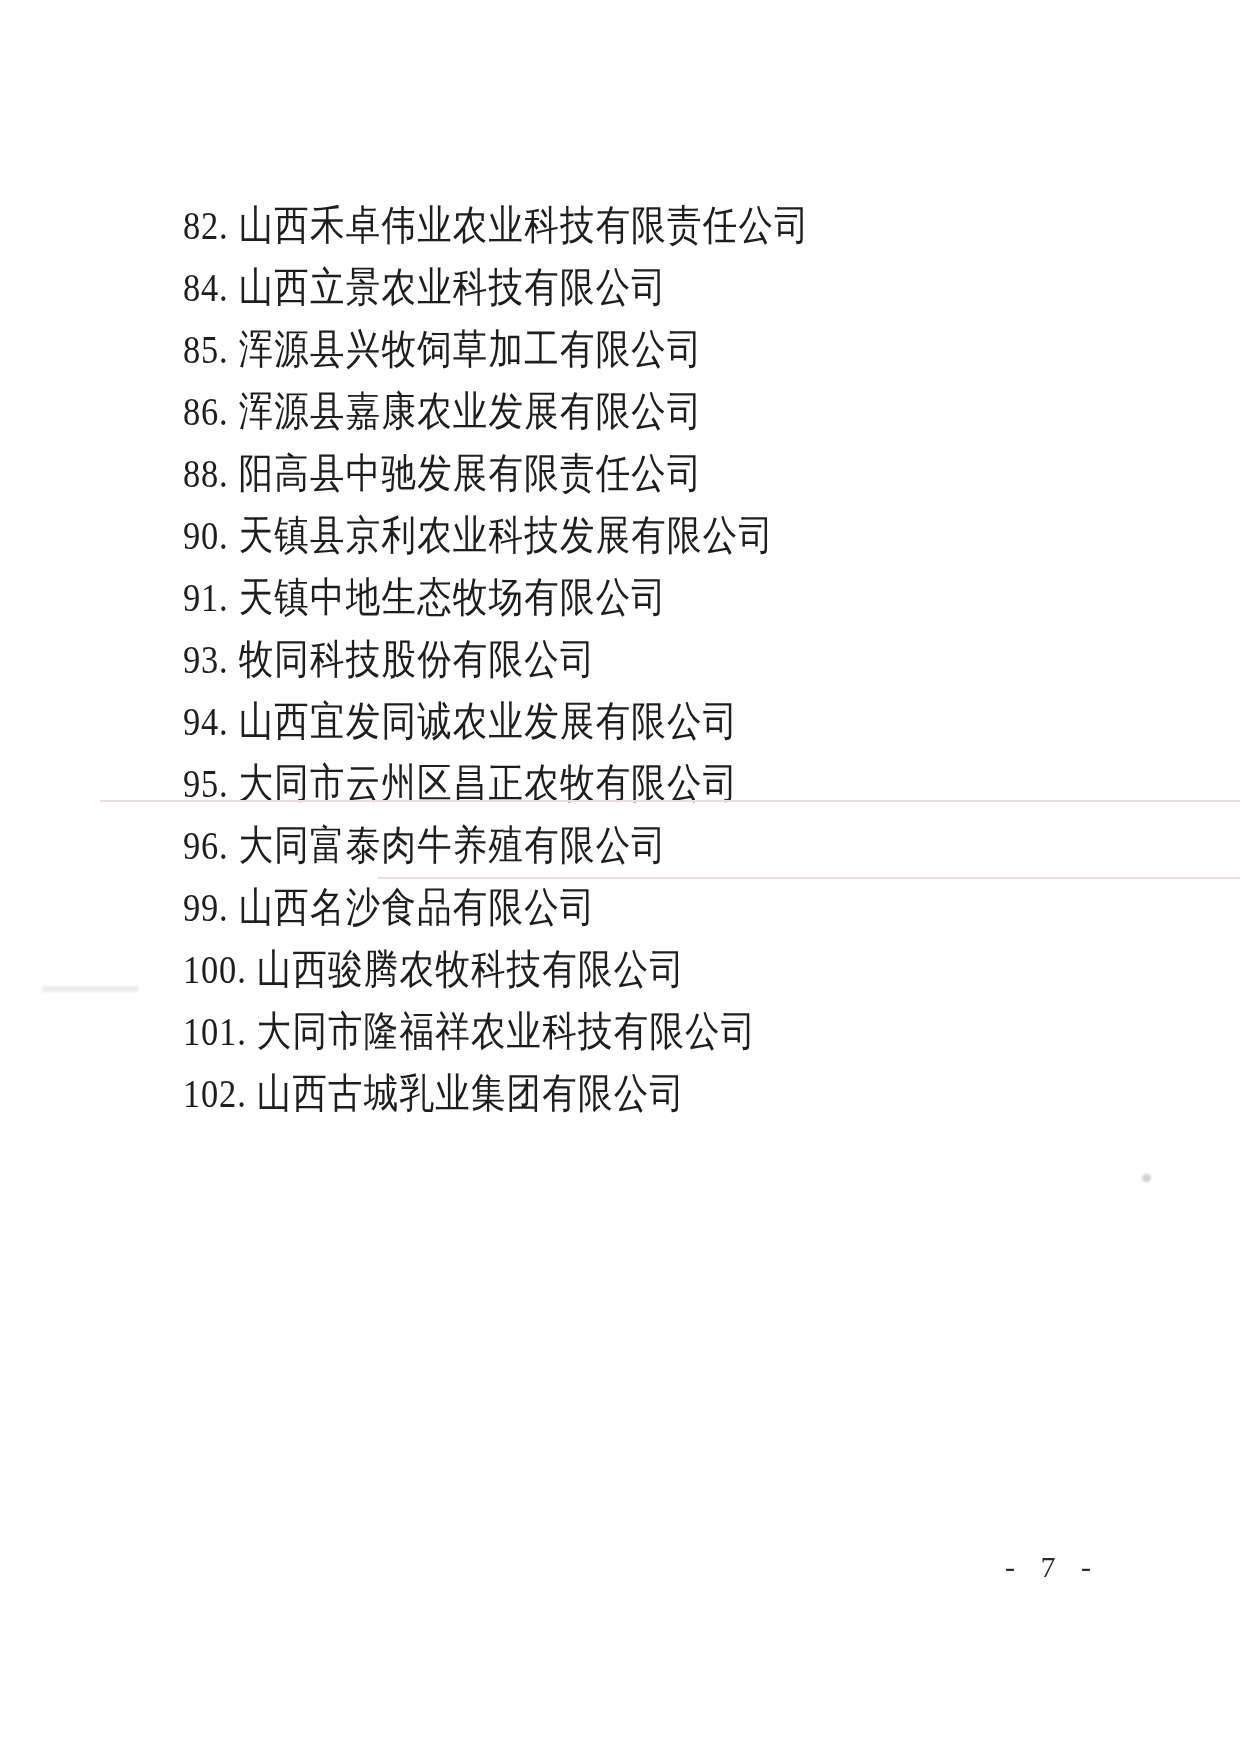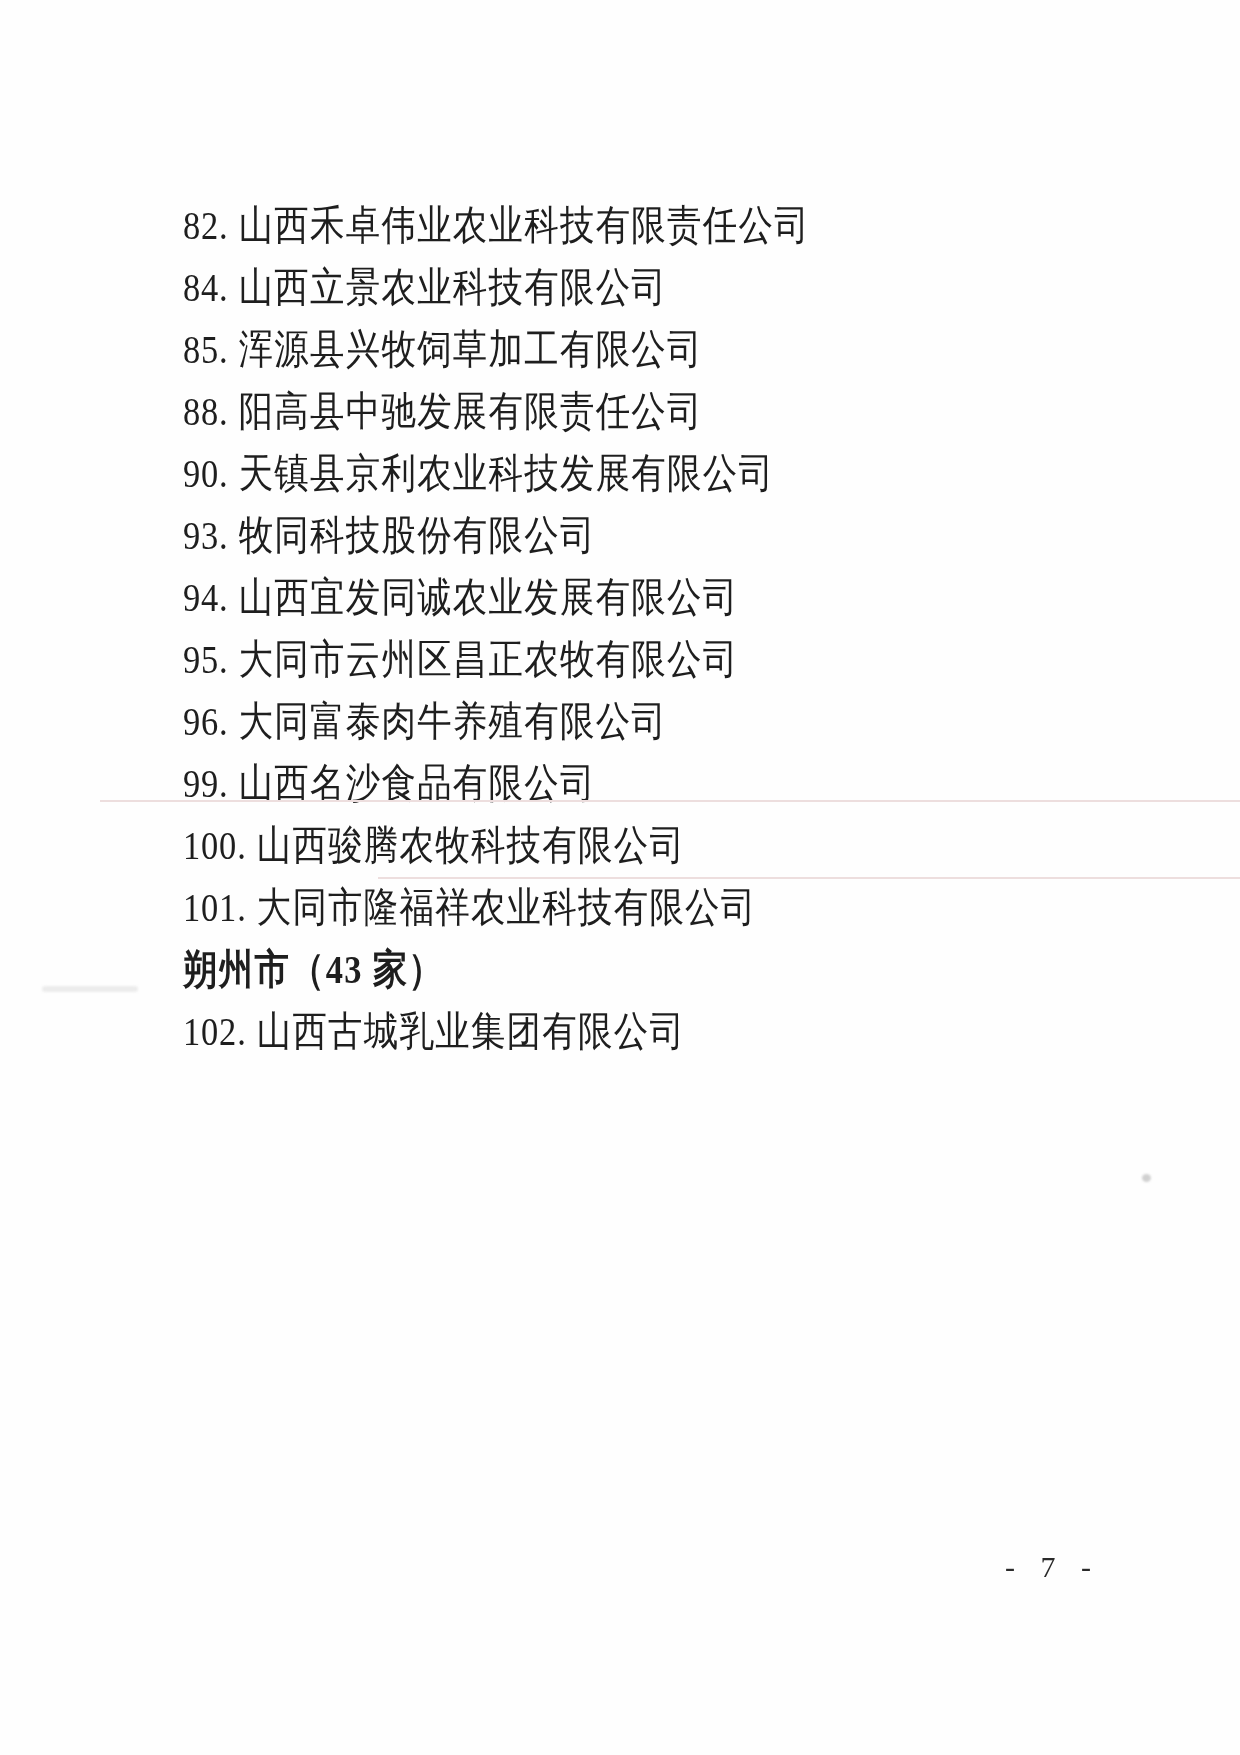--- a/index.html
+++ b/index.html
@@ -93,30 +93,31 @@
 </style>
 </head>
 <body>
 
 <div class="page">
 
   <div class="list">
     <div class="row"><span class="row-inner"><span class="num">82.</span><span class="name">山西禾卓伟业农业科技有限责任公司</span></span></div>
     <div class="row"><span class="row-inner"><span class="num">84.</span><span class="name">山西立景农业科技有限公司</span></span></div>
     <div class="row"><span class="row-inner"><span class="num">85.</span><span class="name">浑源县兴牧饲草加工有限公司</span></span></div>
+    <div class="row"><span class="row-inner"><span class="num">86.</span><span class="name">浑源县嘉康农业发展有限公司</span></span></div>
     <div class="row"><span class="row-inner"><span class="num">88.</span><span class="name">阳高县中驰发展有限责任公司</span></span></div>
     <div class="row"><span class="row-inner"><span class="num">90.</span><span class="name">天镇县京利农业科技发展有限公司</span></span></div>
+    <div class="row"><span class="row-inner"><span class="num">91.</span><span class="name">天镇中地生态牧场有限公司</span></span></div>
     <div class="row"><span class="row-inner"><span class="num">93.</span><span class="name">牧同科技股份有限公司</span></span></div>
     <div class="row"><span class="row-inner"><span class="num">94.</span><span class="name">山西宜发同诚农业发展有限公司</span></span></div>
     <div class="row"><span class="row-inner"><span class="num">95.</span><span class="name">大同市云州区昌正农牧有限公司</span></span></div>
     <div class="row"><span class="row-inner"><span class="num">96.</span><span class="name">大同富泰肉牛养殖有限公司</span></span></div>
     <div class="row"><span class="row-inner"><span class="num">99.</span><span class="name">山西名沙食品有限公司</span></span></div>
     <div class="row"><span class="row-inner"><span class="num">100.</span><span class="name">山西骏腾农牧科技有限公司</span></span></div>
     <div class="row"><span class="row-inner"><span class="num">101.</span><span class="name">大同市隆福祥农业科技有限公司</span></span></div>
-    <div class="row section-header"><span class="row-inner"><span class="name">朔州市（43 家）</span></span></div>
     <div class="row"><span class="row-inner"><span class="num">102.</span><span class="name">山西古城乳业集团有限公司</span></span></div>
   </div>
 
   <div class="artifact-line-a"></div>
   <div class="artifact-line-b"></div>
   <div class="artifact-smudge"></div>
   <div class="artifact-speck"></div>
 
   <div class="page-number">- 7 -</div>
 

